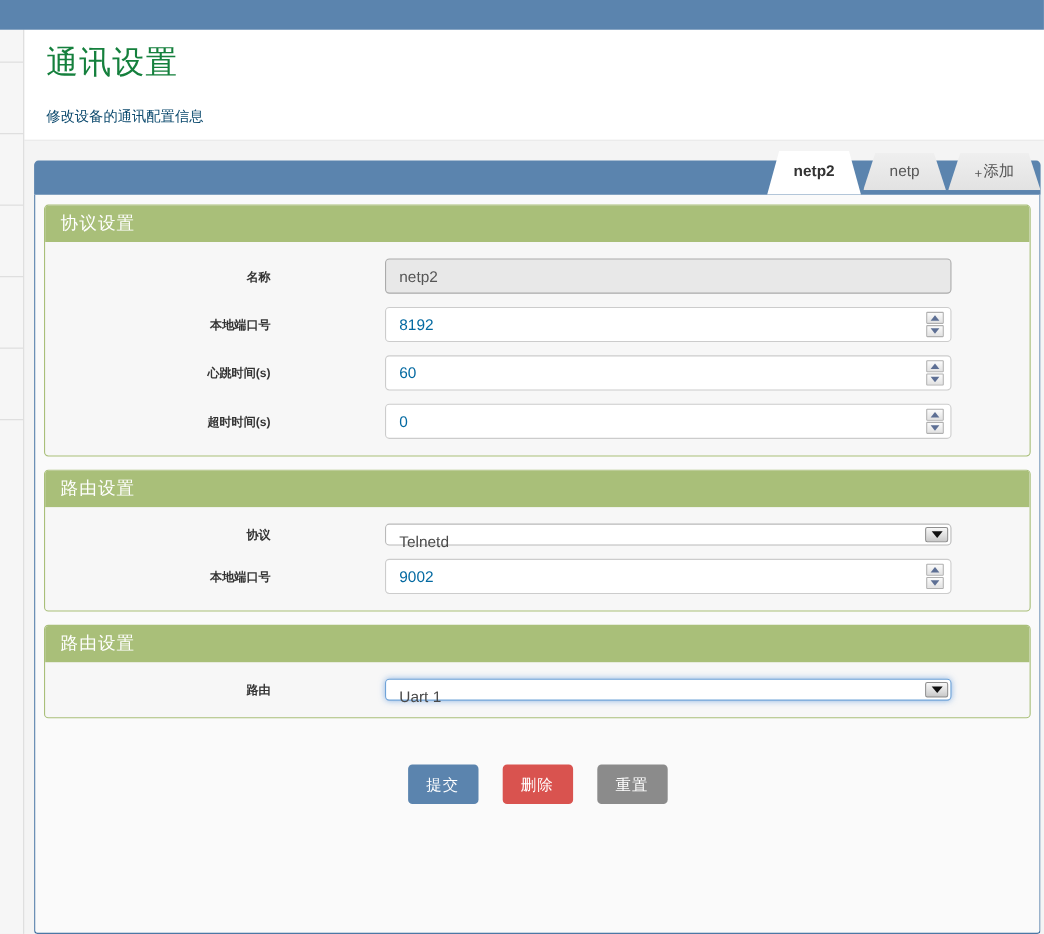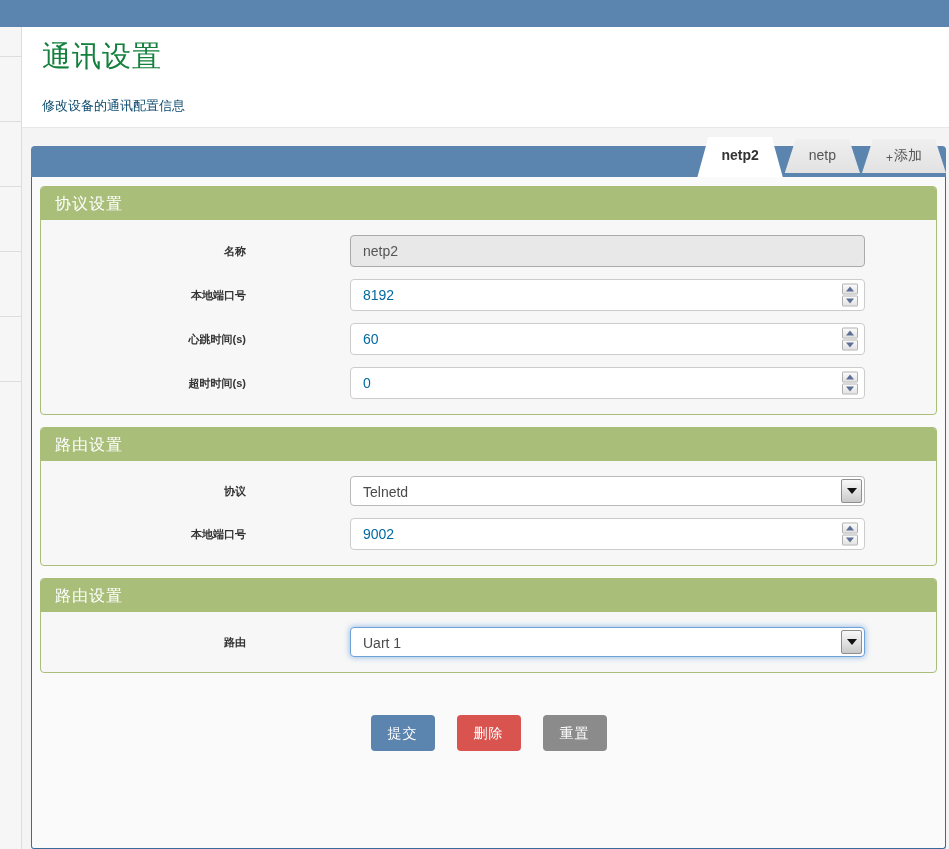--- a/index.html
+++ b/index.html
@@ -111,21 +111,21 @@
     width: 0; height: 0; border-left: 4px solid transparent;
     border-right: 4px solid transparent; border-bottom: 5px solid #5d6f94;
   }
   .spin-btn .tri-down {
     width: 0; height: 0; border-left: 4px solid transparent;
     border-right: 4px solid transparent; border-top: 5px solid #5d6f94;
   }
 
   
   .select {
-    width: 100%; height: 30px; background: #ffffff;
+    width: 100%; height: 20px; background: #ffffff;
     border: 1px solid #b9b9b9; border-radius: 4px;
     font-size: 14px; color: #4a4a4a; line-height: 30px;
     padding-left: 12px; position: relative; cursor: pointer;
   }
   .select.focused {
     border-color: #6fa3d8;
     box-shadow: 0 0 6px rgba(100, 155, 220, 0.75);
   }
   .select-arrow-btn {
     position: absolute; right: 2px; top: 2px; bottom: 2px; width: 21px;

